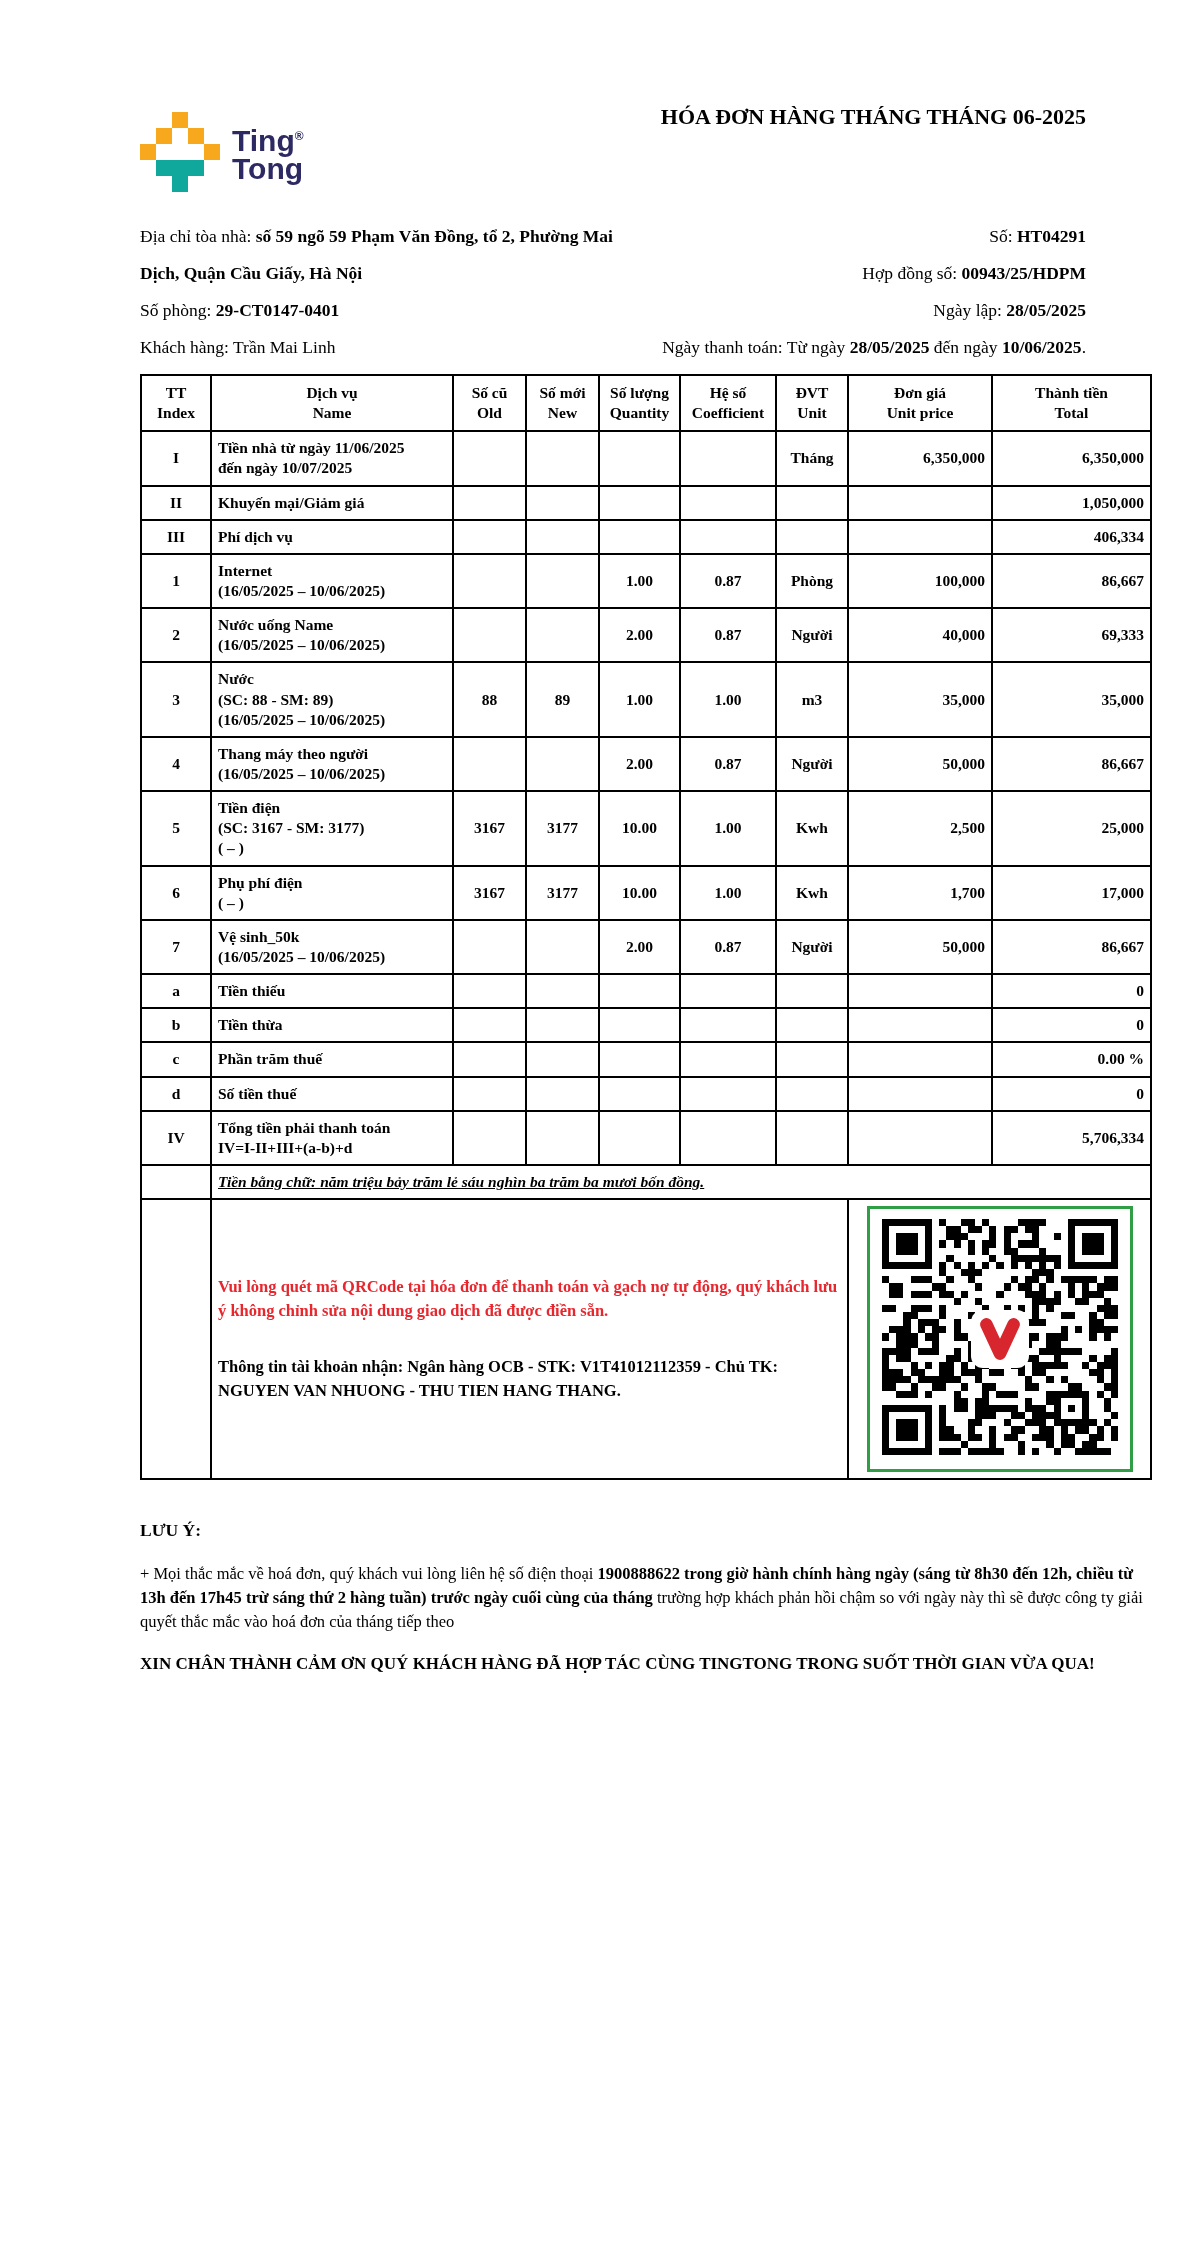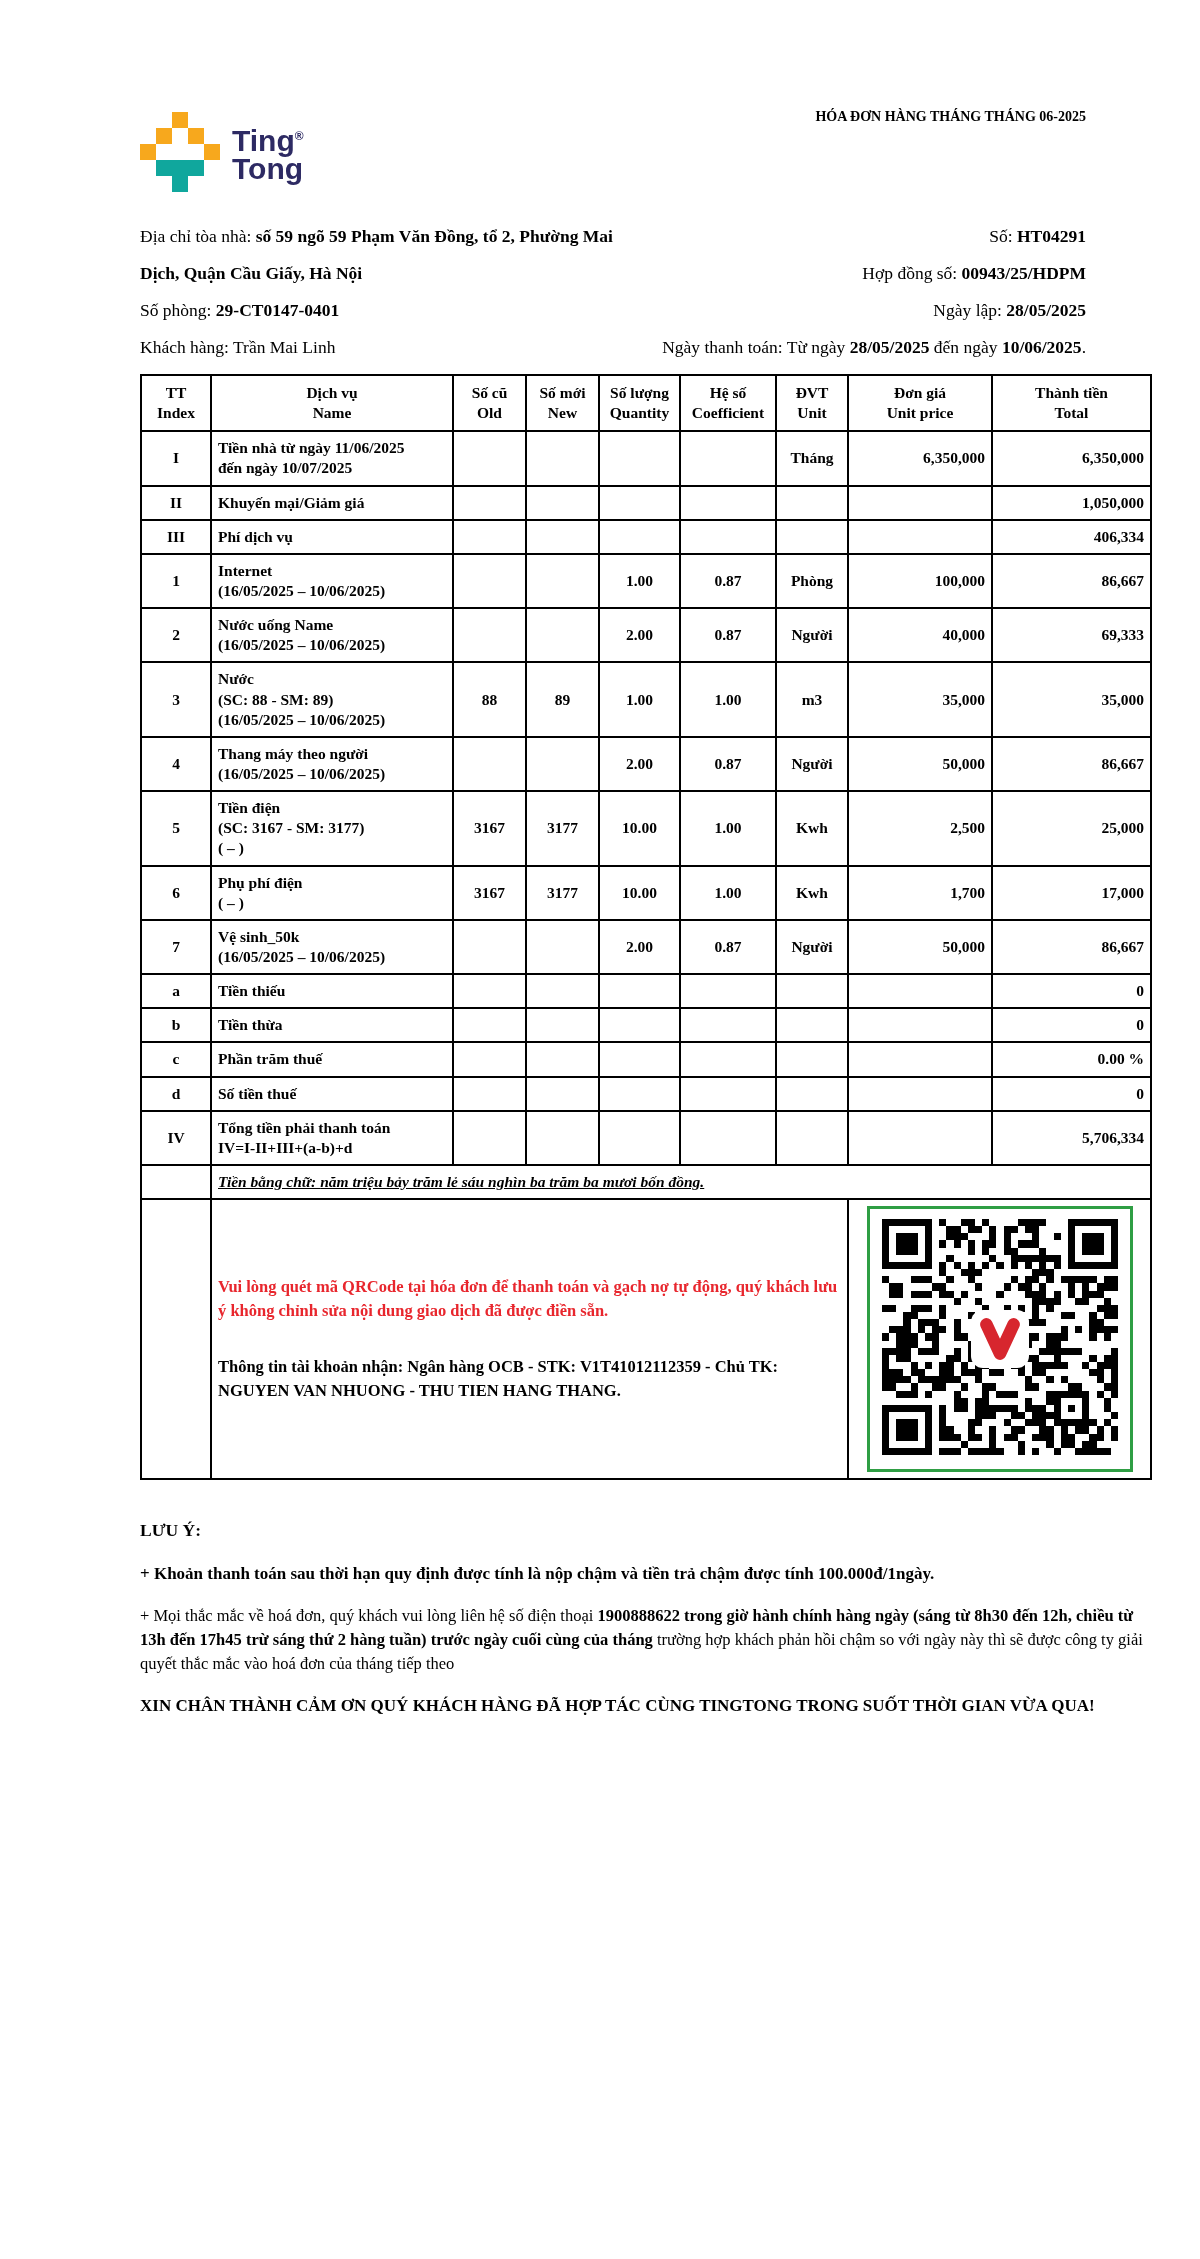--- a/index.html
+++ b/index.html
@@ -11,21 +11,21 @@
   .doc-header{display:flex;justify-content:space-between;align-items:flex-start;margin-right:64px;}
   .brand{display:flex;align-items:center;margin-top:12px;}
   .logo-grid{display:grid;grid-template-columns:repeat(5,16px);grid-template-rows:repeat(5,16px);}
   .px{width:16px;height:16px;}
   .px.y{background:var(--brand-yellow);}
   .px.t{background:var(--brand-teal);}
   .px.bar{width:auto;}
   .logo-text{margin-left:12px;font-family:"Liberation Sans","DejaVu Sans",sans-serif;
              font-weight:bold;font-size:30px;line-height:28px;color:var(--brand-navy);}
   .logo-text sup{font-size:12px;}
-  .title{width:480px;margin:2px 0 5px 0;font-size:14px;line-height:30px;font-weight:bold;text-align:right;}
+  .title{width:480px;margin:2px 0 5px 0;font-size:22px;line-height:30px;font-weight:bold;text-align:right;}
 
   
   .info{display:flex;justify-content:space-between;margin:26px 64px 0 0;font-size:17.5px;line-height:37px;}
   .info p{margin:0;}
   .info-left{width:505px;}
   .info-right{flex:1;text-align:right;}
 
   
   table.inv{border-collapse:collapse;table-layout:fixed;width:1010px;margin-top:8px;}
   table.inv th,table.inv td{border:2px solid #000;font-weight:bold;font-size:15.5px;
@@ -904,19 +904,18 @@
                 </svg>
               </div>
             </div>
           </td>
         </tr>
       </tbody>
     </table>
 
     <div class="footer">
       <h2>LƯU Ý:</h2>
-      <p class="bold">+ Khoản thanh toán sau thời hạn quy định được tính là nộp chậm và tiền trả chậm được tính 100.000đ/1ngày.</p>
       <p class="contact"><span>+ Mọi thắc mắc về hoá đơn, quý khách vui lòng liên hệ số điện thoại </span><span style="font-weight: bold;">1900888622 trong giờ hành chính hàng ngày (sáng từ 8h30 đến 12h, chiều từ 13h đến 17h45 trừ sáng thứ 2 hàng tuần)</span><span style="font-weight: bold;"> trước ngày cuối cùng của tháng</span><span> trường hợp khách phản hồi chậm so với ngày này thì sẽ được công ty giải quyết thắc mắc vào hoá đơn của tháng tiếp theo</span></p>
       <p class="thanks">XIN CHÂN THÀNH CẢM ƠN QUÝ KHÁCH HÀNG ĐÃ HỢP TÁC CÙNG TINGTONG TRONG SUỐT THỜI GIAN VỪA QUA!</p>
     </div>
 
   </div>
 </div>
 
 </body></html>

